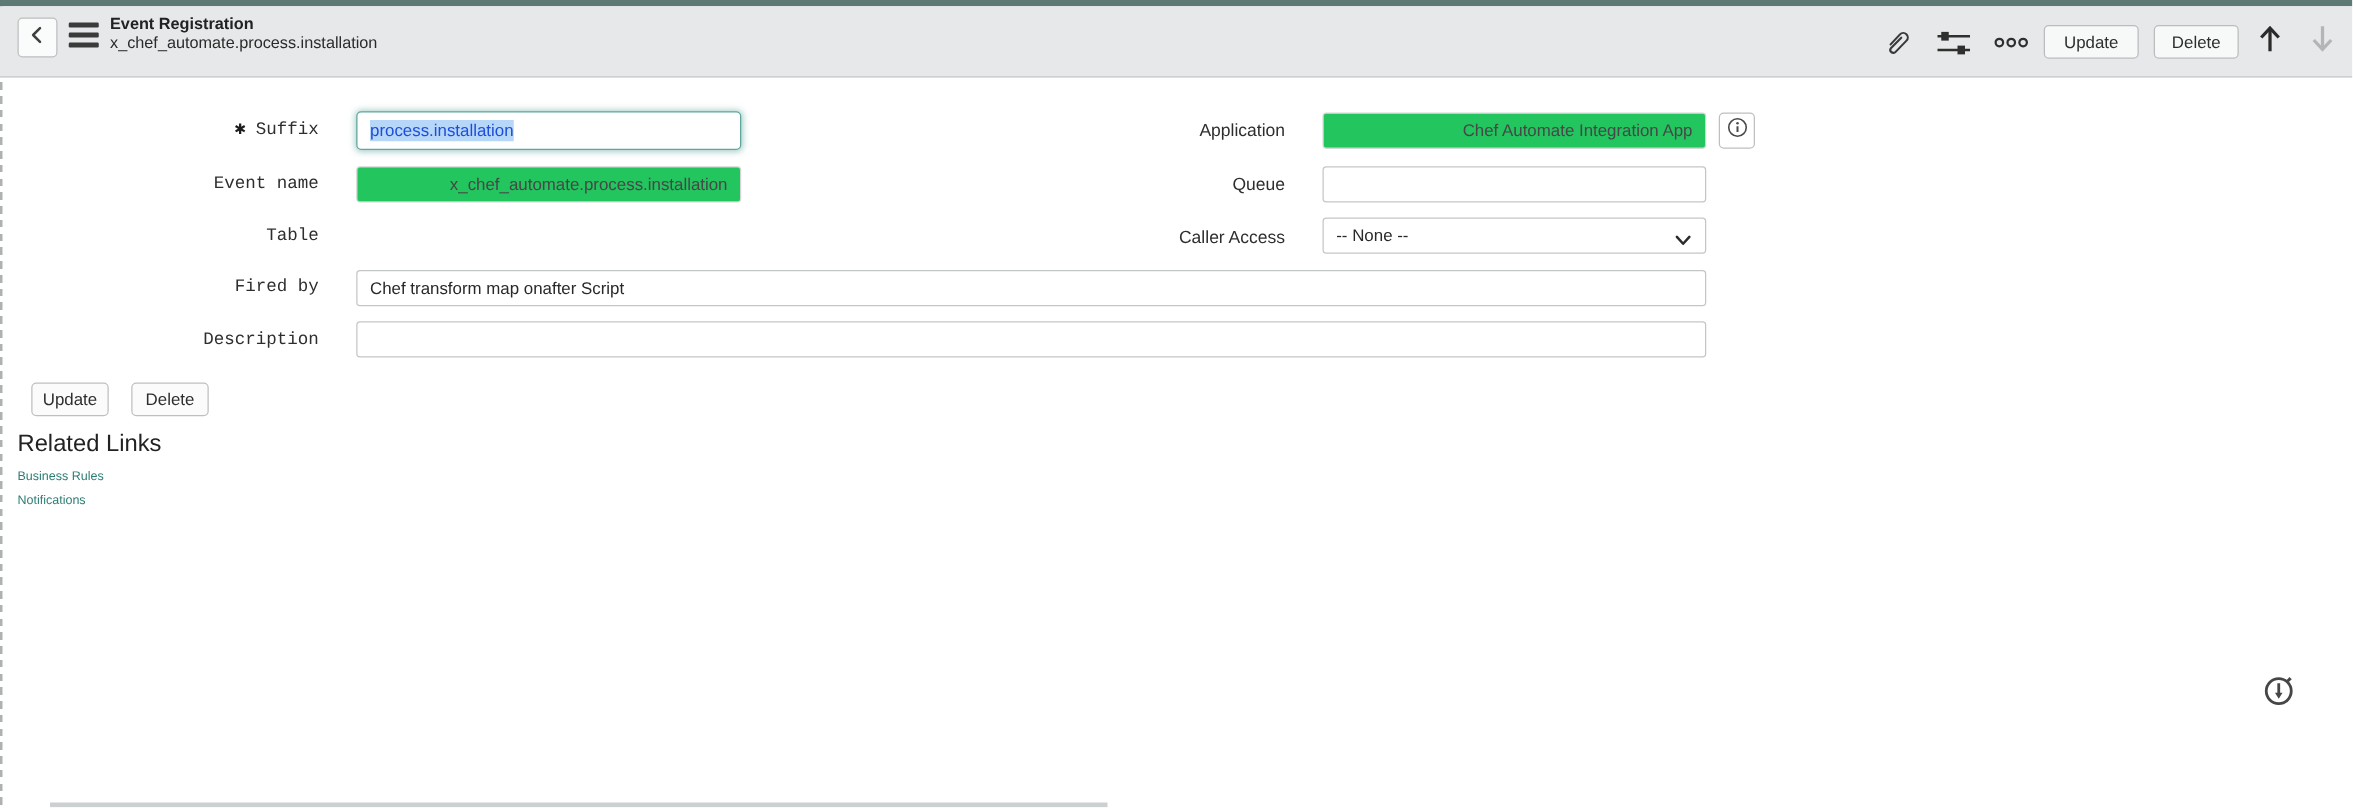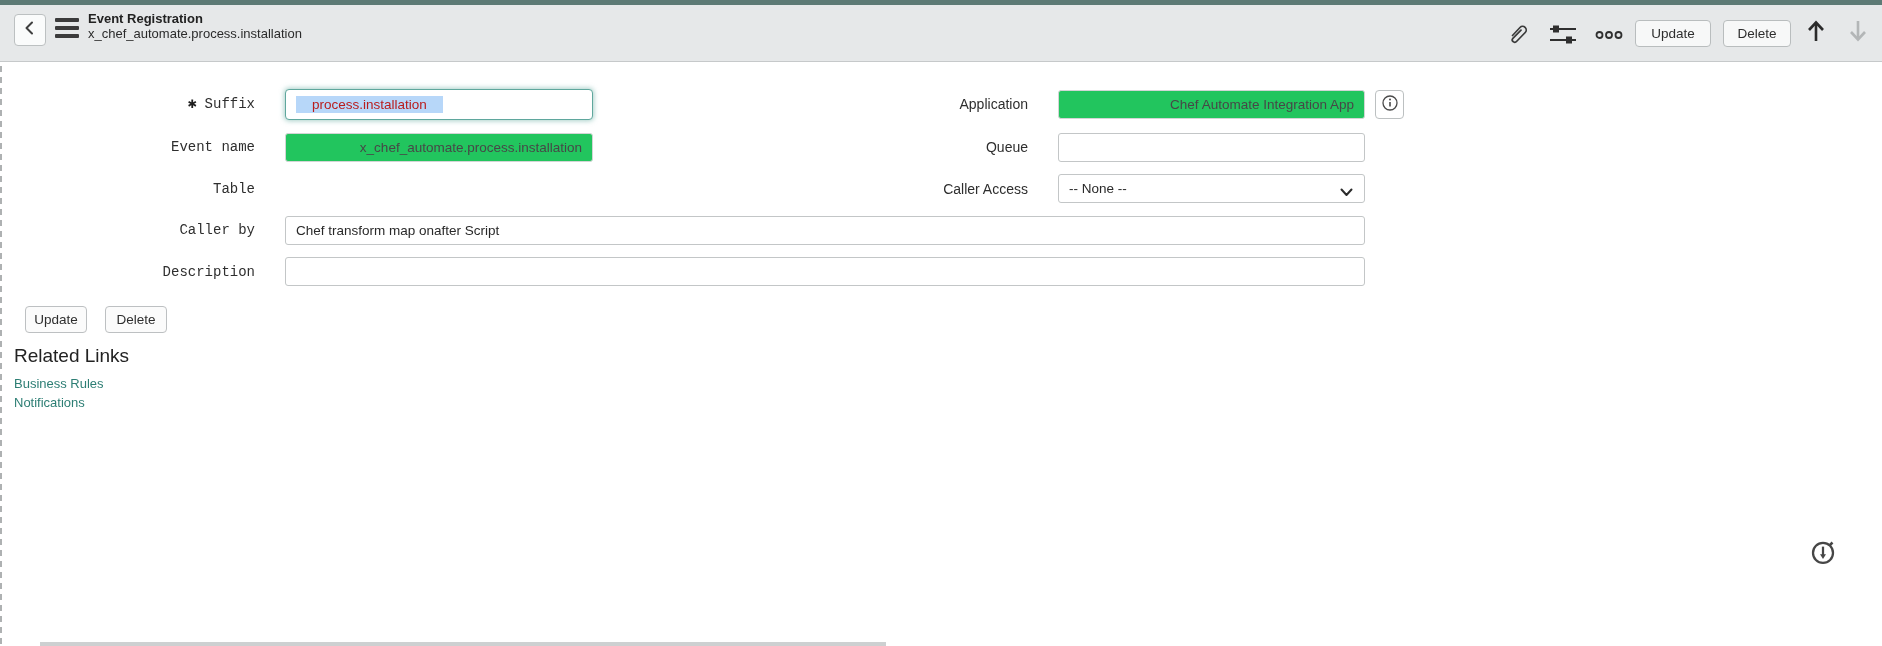--- a/index.html
+++ b/index.html
@@ -24,29 +24,29 @@
         font-family:"Liberation Sans",sans-serif;font-size:13.5px;color:#2e2e2e;cursor:pointer;padding:0 12px;}
   
   .lbl{position:absolute;font-size:14px;color:#2e2e2e;text-align:right;line-height:18px;}
   .lbl-l{left:40px;width:215px;font-family:Liberation Mono, monospace;}
   .lbl-r{left:830px;width:198px;}
   .inp,.fake{position:absolute;height:29px;box-sizing:border-box;border:1px solid #c3c6c7;border-radius:3px;
        background:#fff;font-family:"Liberation Sans",sans-serif;font-size:13.5px;color:#292929;padding:0 10px;}
   .fake{display:flex;align-items:center;}
   .ro{background:#22c55e;border-color:#d3d5d5;color:#474747;justify-content:flex-end;}
   .focus{border:1.5px solid #5fa79d;border-radius:4px;box-shadow:0 0 5px 1px rgba(95,167,157,.55);}
-  .sel{background:#b7d7f9;color:#b91c1c;padding:1px 16px;}
+  .sel{background:#b7d7f9;color:#1d4ed8;padding:1px 0;}
   .dd-arrow{position:absolute;right:13px;top:8px;font-size:11px;color:#2b2b2b;}
   .sel-chev{position:absolute;right:11px;top:10px;}
   .info-btn{position:absolute;left:1375px;top:90px;width:29px;height:29px;background:#fff;border:1px solid #bcc0c1;
       border-radius:4px;display:flex;align-items:center;justify-content:center;cursor:pointer;box-sizing:border-box;}
   .fbtn{position:absolute;height:27px;background:#fbfbfb;border:1px solid #bdc0c2;border-radius:4px;
         font-family:"Liberation Sans",sans-serif;font-size:13.5px;color:#2e2e2e;cursor:pointer;}
   .rl-head{position:absolute;left:14px;top:345px;font-size:19px;color:#222;}
-  .rl-link{position:absolute;left:14px;font-size:13px;color:#2d7e74;text-decoration:none;cursor:pointer;}
+  .rl-link{position:absolute;left:14px;font-size:10px;color:#2d7e74;text-decoration:none;cursor:pointer;}
   .timer{position:absolute;left:1808px;top:536px;width:30px;height:30px;cursor:pointer;}
   .bottom-strip{position:absolute;left:40px;bottom:0;width:846px;height:4px;background:#cdd0d1;}
 </style>
 </head>
 <body>
 
 <div id="stage">
   <div class="left-dashes"></div>
   <div class="top-stripe"></div>
 
@@ -146,21 +146,21 @@
   <div class="lbl lbl-r" style="top:180px">Caller Access</div>
   <div class="fake" style="left:1058px;top:174px;width:307px">
     <span>-- None --</span>
     <span class="sel-chev">
       <svg width="13" height="9" viewBox="0 0 13 9">
           <polyline points="1.5,1.5 6.5,7 11.5,1.5" fill="none" stroke="#2b2b2b" stroke-width="2" stroke-linecap="round" stroke-linejoin="round"></polyline>
         </svg>
     </span>
   </div>
 
-  <div class="lbl lbl-l" style="top:221px">Caller by</div>
+  <div class="lbl lbl-l" style="top:221px">Fired by</div>
   <div class="fake" style="left:285px;top:216px;width:1080px">
     <span>Chef transform map onafter Script</span>
   </div>
 
   <div class="lbl lbl-l" style="top:263px">Description</div>
   <input class="inp" style="left: 285px; top: 257px; width: 1080px;" value="">
 
   <button class="fbtn" style="left:25px;top:306px;width:62px">Update</button>
   <button class="fbtn" style="left:105px;top:306px;width:62px">Delete</button>
 

